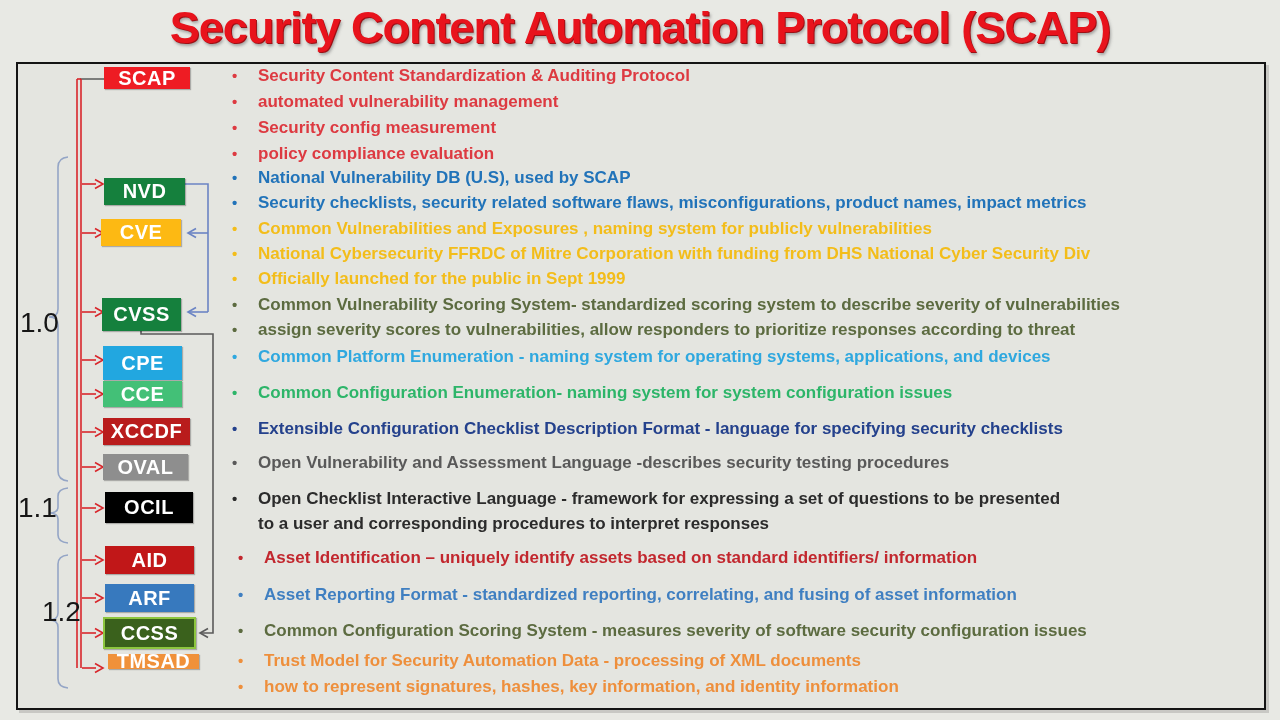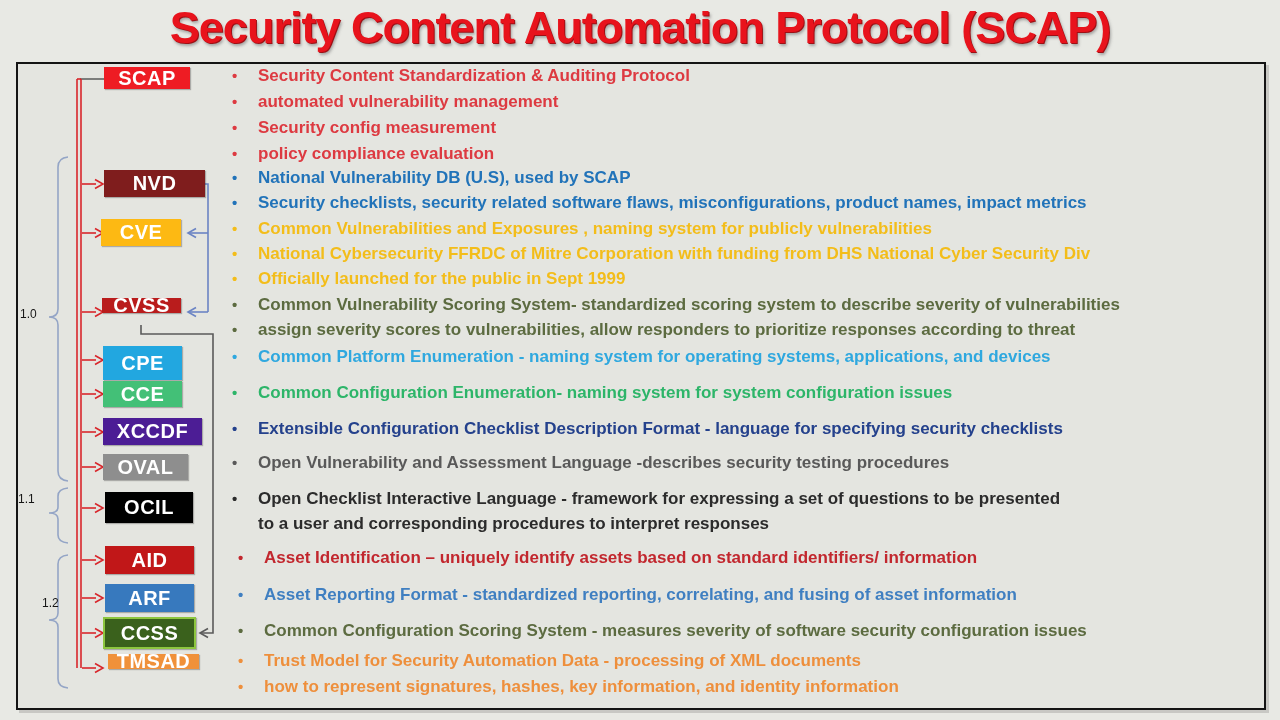--- a/index.html
+++ b/index.html
@@ -24,21 +24,21 @@
     box-shadow:3px 3px 0 #c8c8c4;
   }
   svg.connectors{position:absolute;left:0;top:0;width:1280px;height:720px;pointer-events:none;}
   .node{
     position:absolute;
     display:flex;align-items:center;justify-content:center;
     color:#fff;font-weight:700;font-size:20px;letter-spacing:0.5px;
     box-shadow:1px 1px 1px rgba(0,0,0,0.25);
   }
   .vlabel{
-    position:absolute;color:#161616;font-size:12px;font-weight:400;
+    position:absolute;color:#161616;font-size:28px;font-weight:400;
   }
   .brow{
     position:absolute;display:flex;align-items:flex-start;
     font-size:17px;font-weight:600;line-height:20px;white-space:nowrap;
   }
   .brow .dot{width:26px;flex:0 0 26px;font-size:15px;line-height:20px;}
   .brow .txt{white-space:nowrap;}
   .brow .txt .l2{white-space:nowrap;}
 </style>
 </head>
@@ -100,26 +100,26 @@
 
   <g fill="none" stroke-width="1.6" stroke="#94a5c6">
     <path d="M68,157 Q58,158 58,167 L58,309 Q58,317 49,317 Q58,317 58,325 L58,471 Q58,480 68,481"></path>
     <path d="M68,488 Q58,489 58,496 L58,507 Q58,513 49,513 Q58,513 58,519 L58,535 Q58,542 68,543"></path>
     <path d="M68,555 Q58,556 58,564 L58,613 Q58,620 49,620 Q58,620 58,627 L58,679 Q58,687 68,688"></path>
   </g>
 </svg>
 
 <div id="nodes">
     <div class="node" style="left: 104px; top: 67px; width: 86px; height: 22px; background: rgb(238, 28, 35);">SCAP</div>
-    <div class="node" style="left: 104px; top: 170px; width: 101px; height: 27px; background: #7f1d1d;">NVD</div>
+    <div class="node" style="left: 104px; top: 178px; width: 81px; height: 27px; background: #15803d;">NVD</div>
     <div class="node" style="left: 101px; top: 219px; width: 80px; height: 27px; background: rgb(253, 185, 19);">CVE</div>
-    <div class="node" style="left: 102px; top: 298px; width: 79px; height: 15px; background: #b91c1c;">CVSS</div>
+    <div class="node" style="left: 102px; top: 298px; width: 79px; height: 33px; background: #15803d;">CVSS</div>
     <div class="node" style="left: 103px; top: 346px; width: 79px; height: 34px; background: rgb(34, 167, 224);">CPE</div>
     <div class="node" style="left: 103px; top: 381px; width: 79px; height: 26px; background: rgb(67, 192, 119);">CCE</div>
-    <div class="node" style="left: 103px; top: 418px; width: 99px; height: 27px; background: #4c1d95;">XCCDF</div>
+    <div class="node" style="left: 103px; top: 418px; width: 87px; height: 27px; background: #b91c1c;">XCCDF</div>
     <div class="node" style="left: 103px; top: 454px; width: 85px; height: 26px; background: rgb(142, 142, 142);">OVAL</div>
     <div class="node" style="left: 105px; top: 492px; width: 88px; height: 31px; background: rgb(0, 0, 0);">OCIL</div>
     <div class="node" style="left: 105px; top: 546px; width: 89px; height: 28px; background: rgb(193, 23, 24);">AID</div>
     <div class="node" style="left: 105px; top: 584px; width: 89px; height: 28px; background: rgb(55, 121, 190);">ARF</div>
     <div class="node" style="left: 105px; top: 619px; width: 89px; height: 28px; background: rgb(58, 97, 28); border: 2px solid rgb(141, 198, 63); margin: -2px 0px 0px -2px;">CCSS</div>
     <div class="node" style="left: 108px; top: 654px; width: 91px; height: 15px; background: rgb(240, 145, 58);">TMSAD</div>
   </div>
 <div id="vlabels">
     <div class="vlabel" style="left: 20px; top: 307px;">1.0</div>
     <div class="vlabel" style="left: 18px; top: 492px; text-align: center;">1.1</div>

